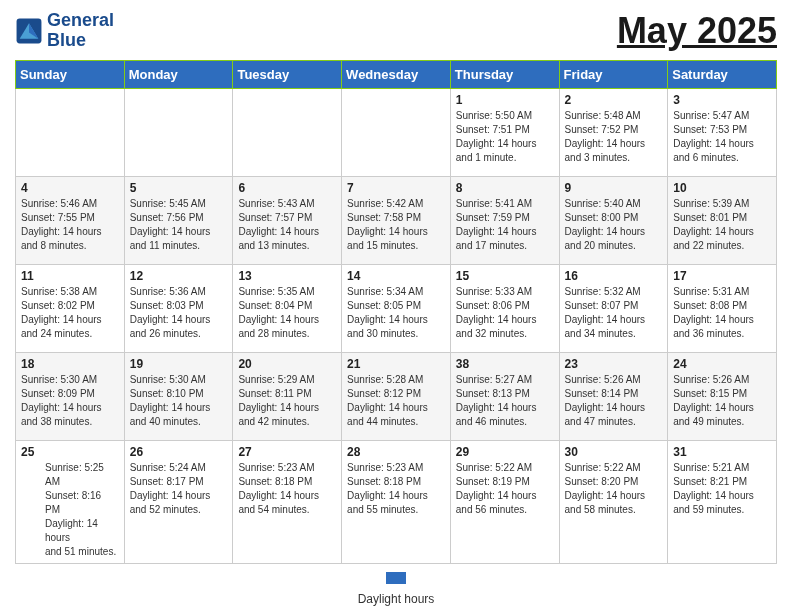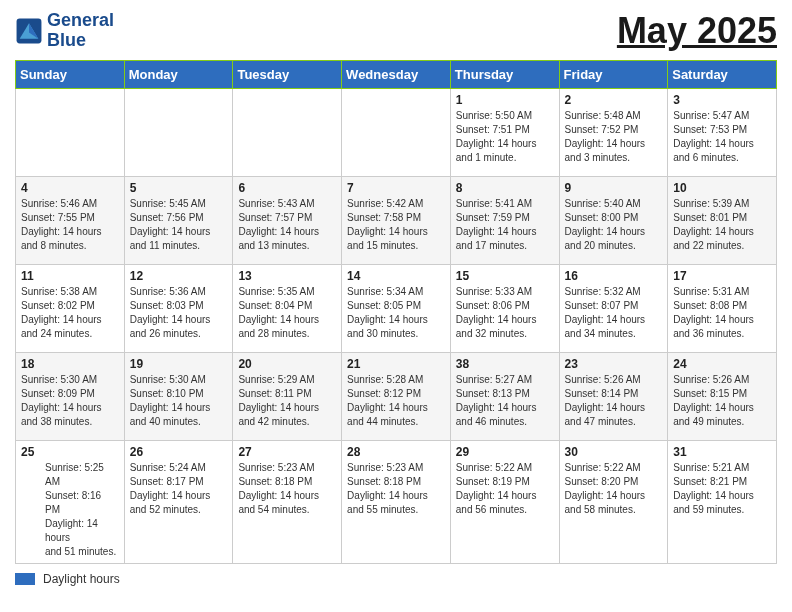--- a/index.html
+++ b/index.html
@@ -85,20 +85,21 @@
     .empty-cell {
       background: #fff;
     }
     .legend {
       display: flex;
       align-items: center;
       gap: 8px;
       margin-top: 8px;
       font-size: 12px;
       color: #333;
+      flex-direction: column;
     }
     .legend-box {
       width: 20px;
       height: 12px;
       background: #2e6dbe;
       display: inline-block;
     }
   </style>
 </head>
 <body>

